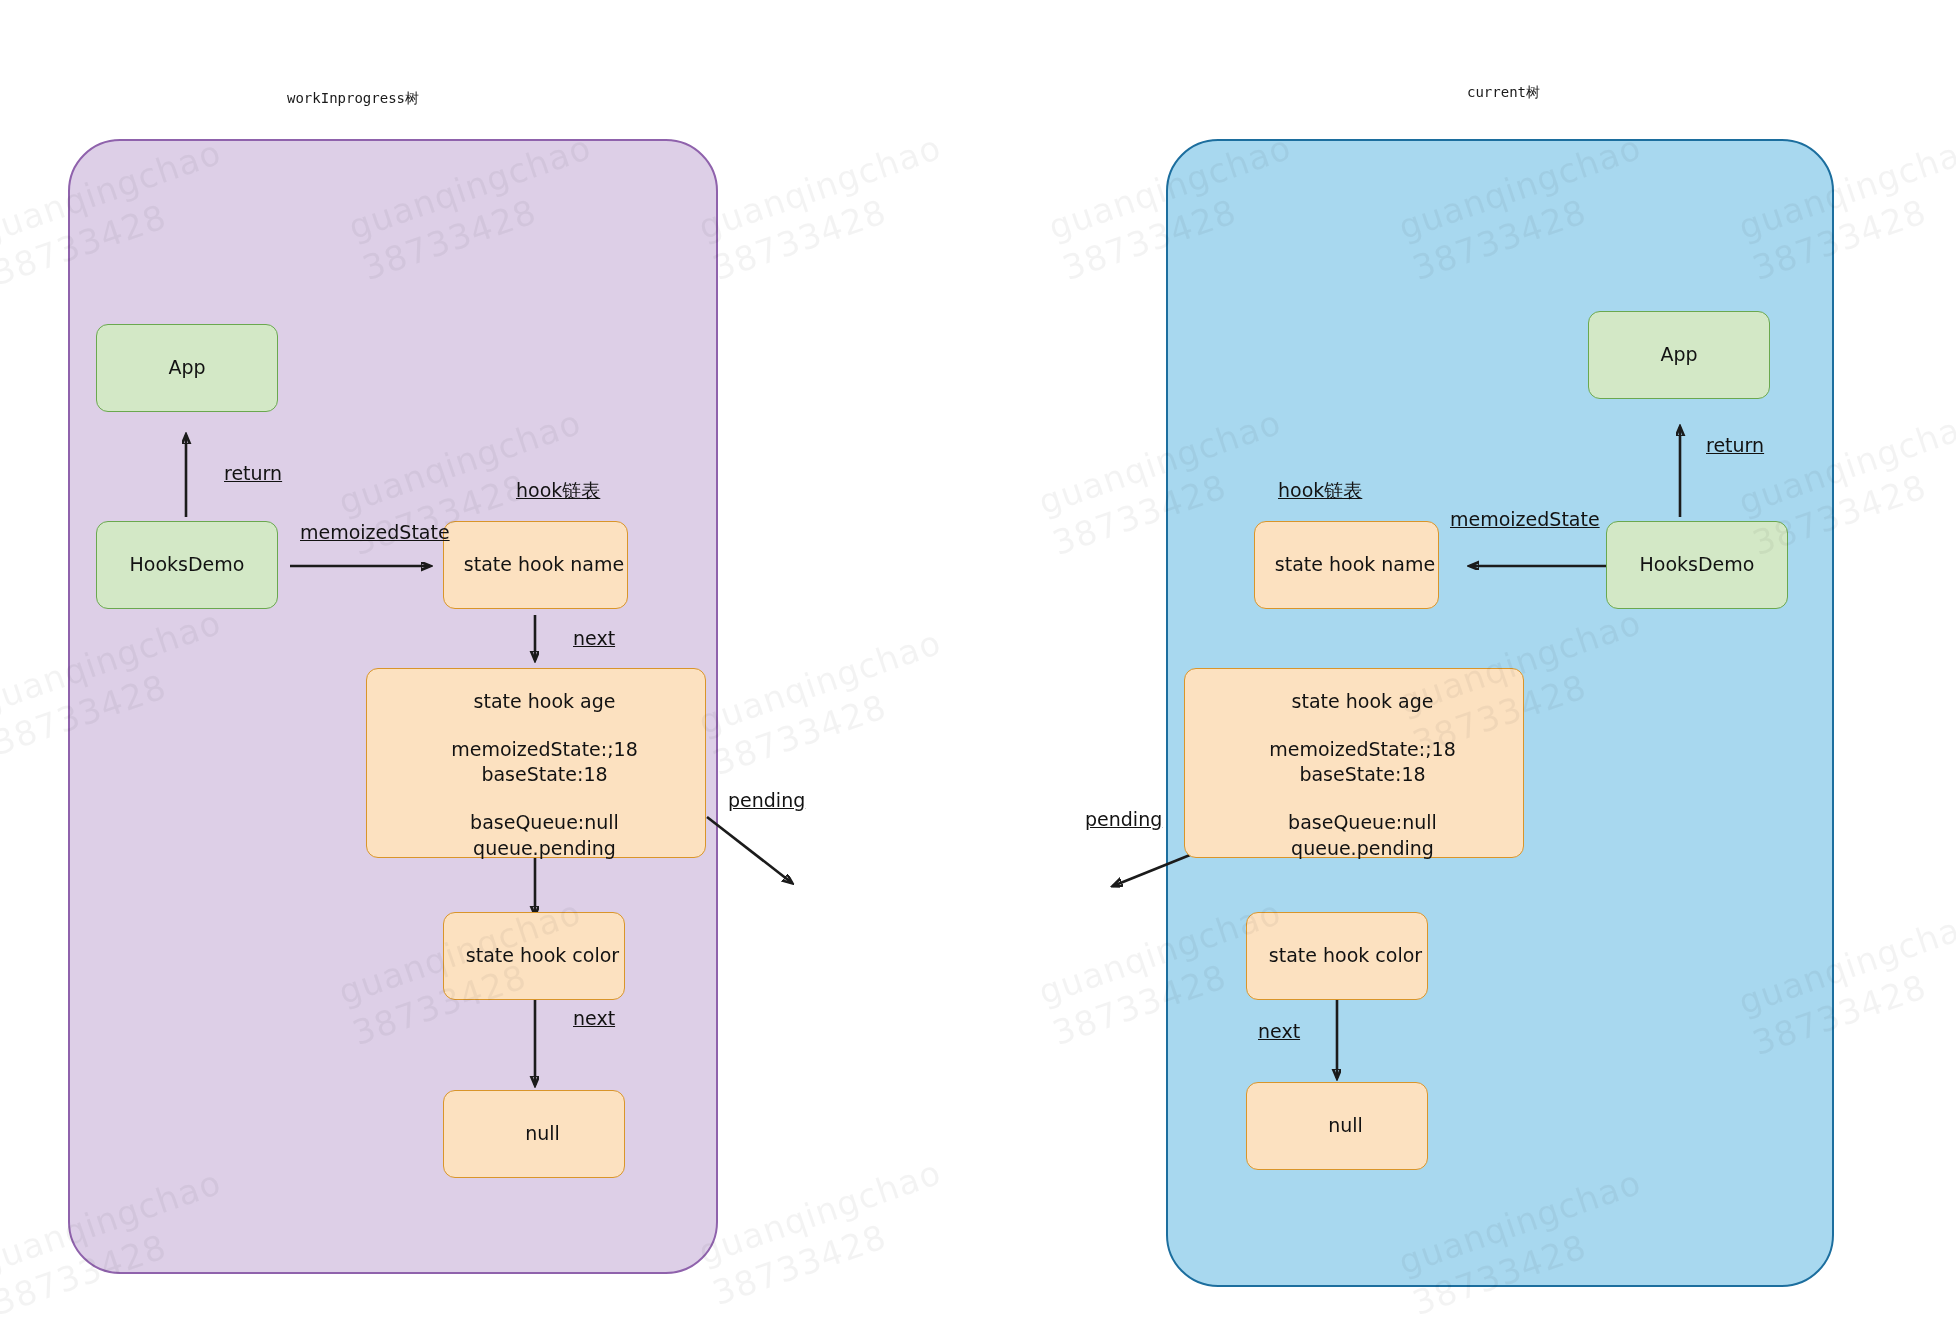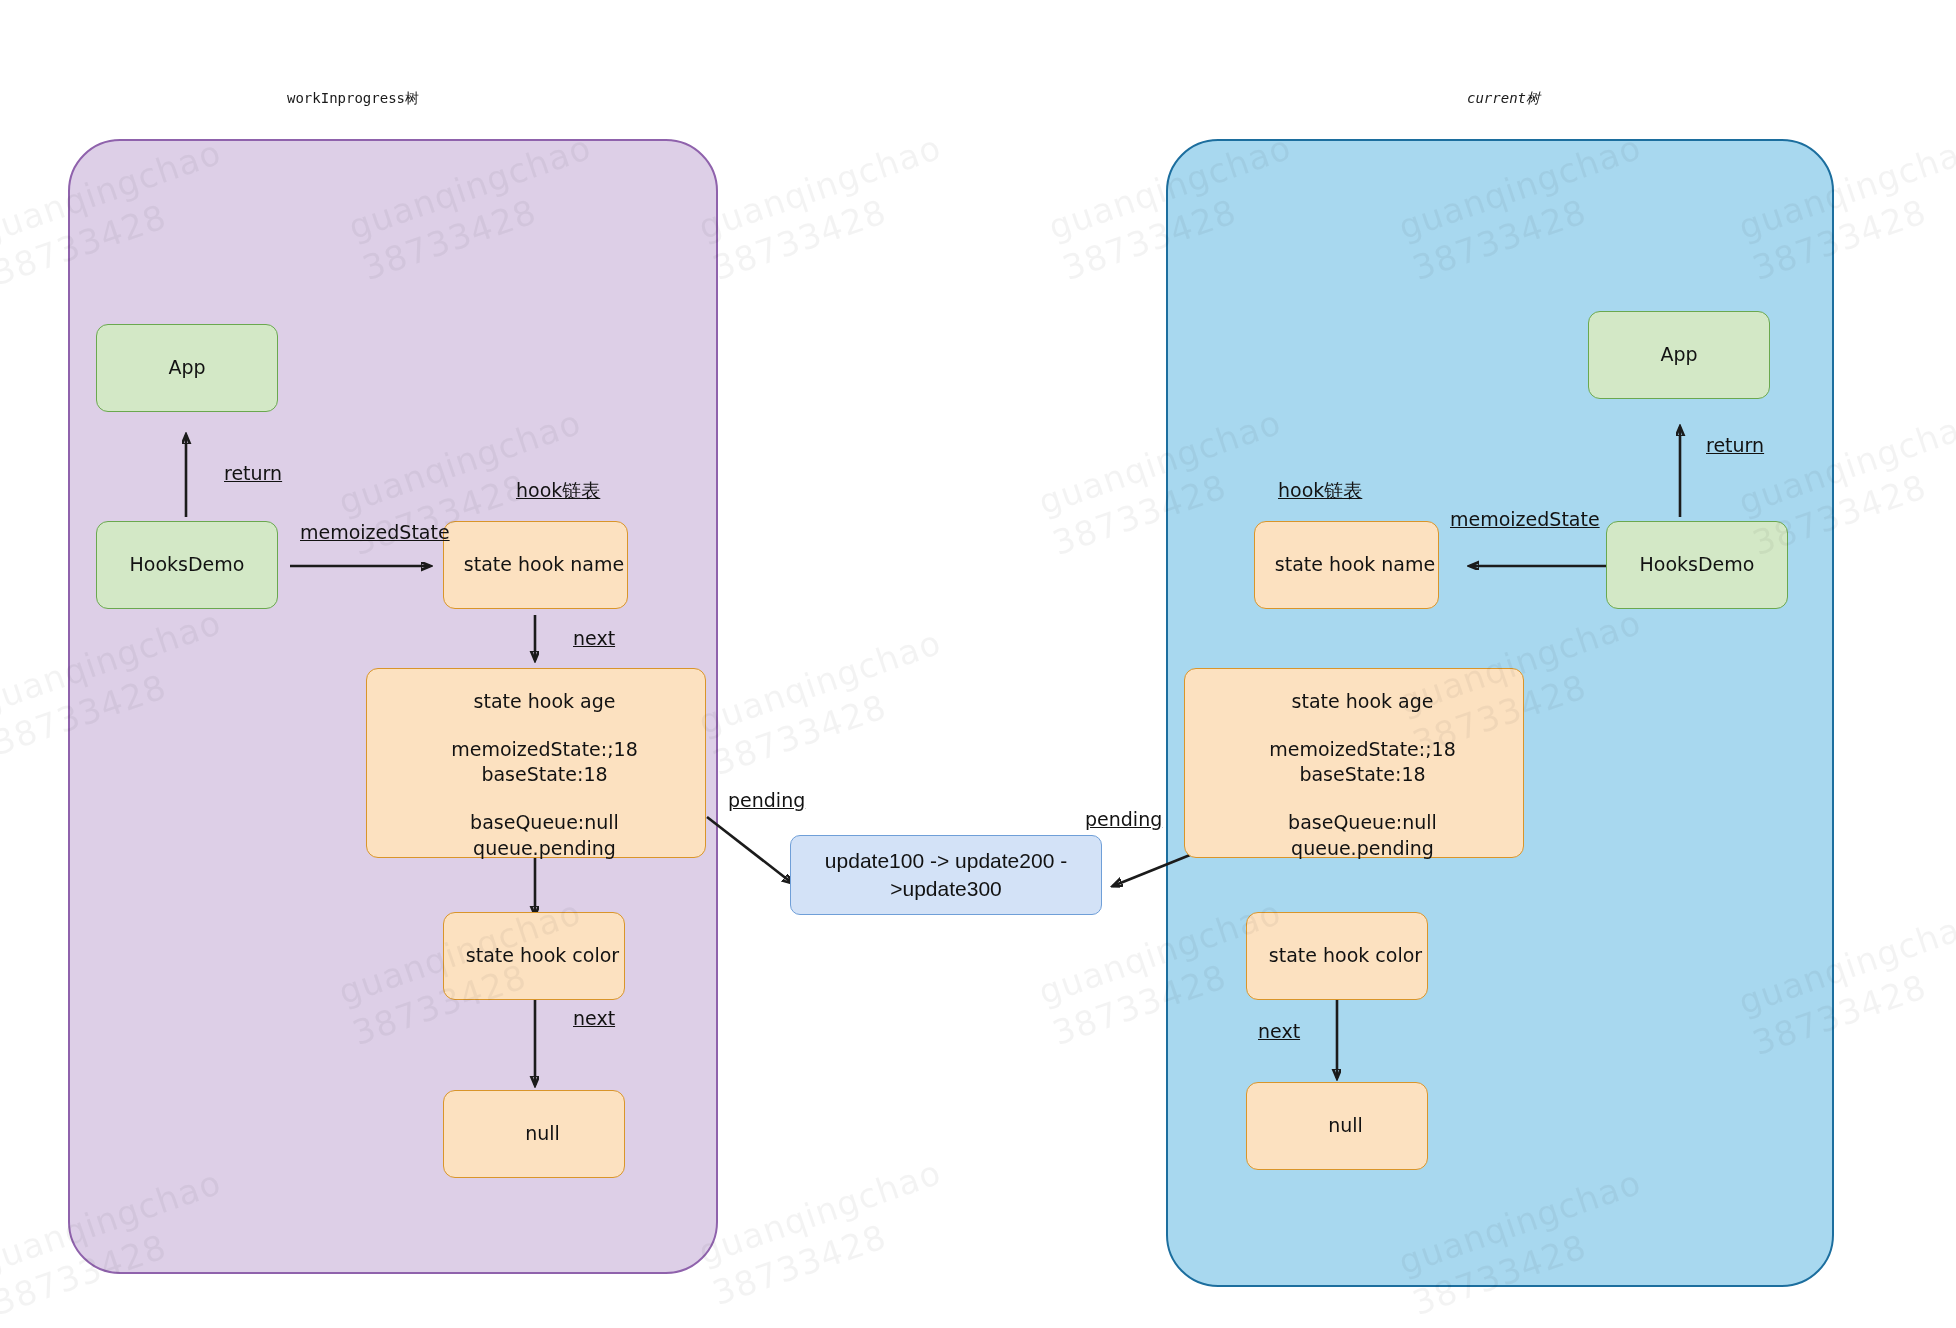--- a/index.html
+++ b/index.html
@@ -172,21 +172,21 @@
   <div class="wm" style="left:700px;  top:1190px;">guanqingchao
 38733428</div>
   <div class="wm" style="left:1400px; top:1200px;">guanqingchao
 38733428</div>
 
   <div class="panel panel-wip" style="left:68px; top:139px; width:650px; height:1135px;"></div>
 
   <div class="panel panel-cur" style="left:1166px; top:139px; width:668px; height:1148px;"></div>
 
   <div class="caption" style="left:287px; top:90px;">workInprogress树</div>
-  <div class="caption" style="left:1467px; top:90px;font-style:italic;">current树</div>
+  <div class="caption" style="left:1467px; top:84px;">current树</div>
 
   <svg class="arrows" viewBox="0 0 1956 1328" xmlns="http://www.w3.org/2000/svg">
     <defs>
       <marker id="ah" markerWidth="12" markerHeight="12" refX="9.4" refY="4.2" orient="auto" markerUnits="userSpaceOnUse">
         <path d="M0,0 L10,4.2 L0,8.4 z" fill="#1b1b1b" stroke="none"></path>
       </marker>
     </defs>
 
     <line x1="186" y1="517" x2="186" y2="435" marker-end="url(#ah)"></line>
 
@@ -241,23 +241,20 @@
     <span class="title">null</span>
   </div>
 
   <div class="elabel" style="left:224px; top:462px;">return</div>
   <div class="elabel" style="left:300px; top:521px;">memoizedState</div>
   <div class="elabel" style="left:516px; top:478px;">hook链表</div>
   <div class="elabel" style="left:573px; top:627px;">next</div>
   <div class="elabel" style="left:573px; top:1007px;">next</div>
   <div class="elabel" style="left:728px; top:789px;">pending</div>
 
-  <div class="node blue" style="left:790px; top:835px; width:312px; height:80px;">
-    <span class="title">update100 -&gt; update200 -&gt;update300</span>
-  </div>
 
   <div class="node green" style="left:1588px; top:311px; width:182px; height:88px;">
     <span class="title">App</span>
   </div>
 
   <div class="node green" style="left:1606px; top:521px; width:182px; height:88px;">
     <span class="title">HooksDemo</span>
   </div>
 
   <div class="node orange" style="left:1254px; top:521px; width:185px; height:88px;">

